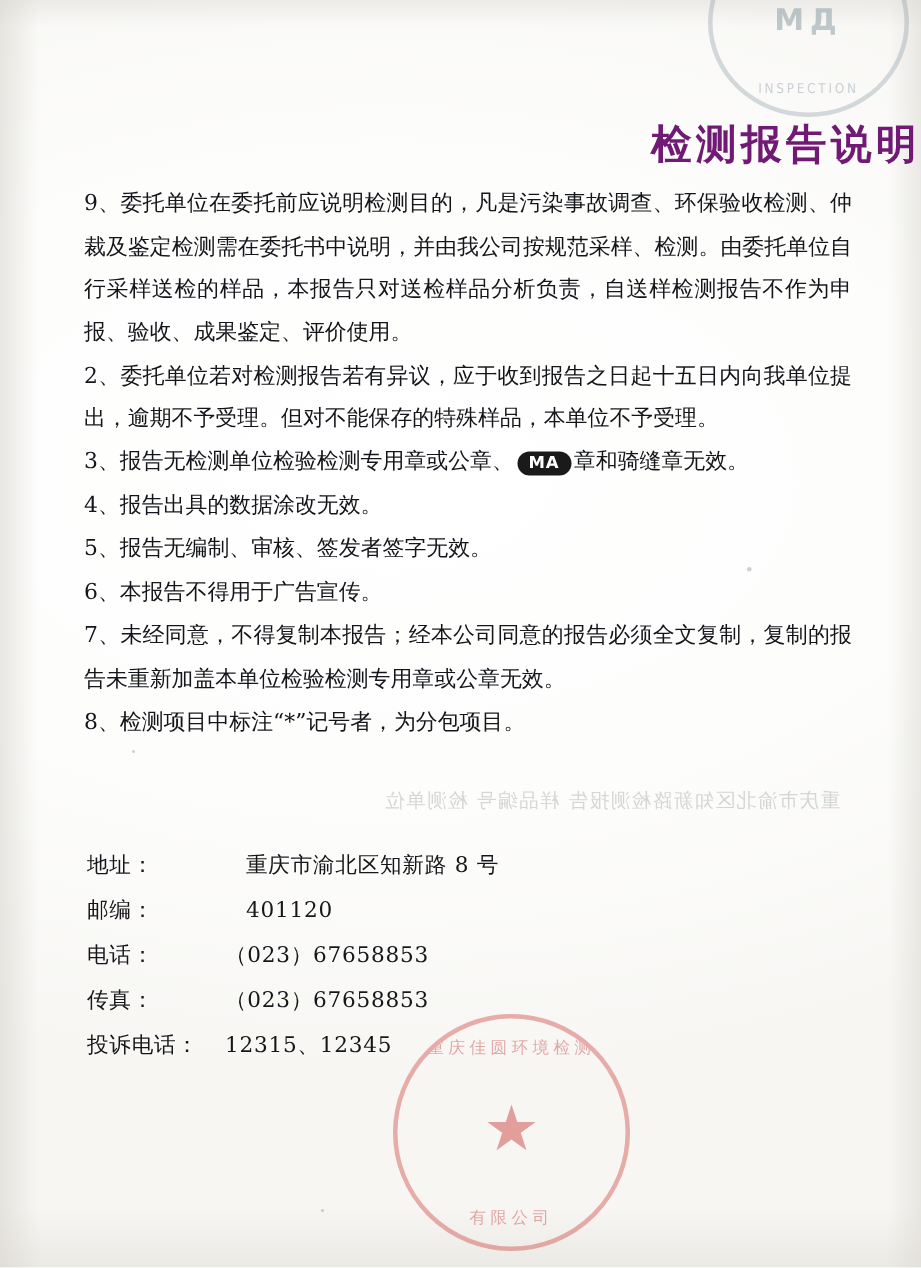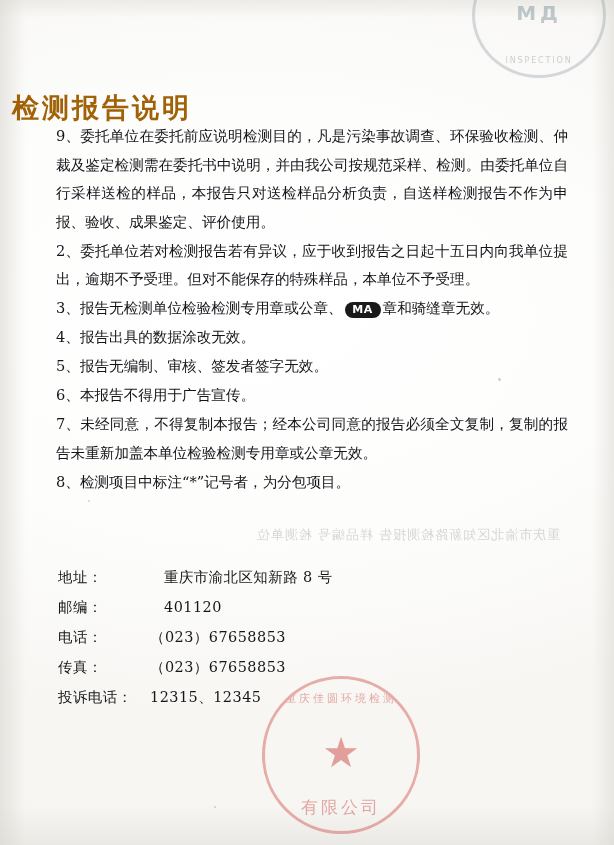--- a/index.html
+++ b/index.html
@@ -72,31 +72,31 @@
   .content {
     position: absolute;
     top: 0;
     left: 0;
     width: 614px;
     height: 845px;
     color: #15161a;
   }
 
   h1.title {
-    margin: 12px;
+    margin: 0;
     position: absolute;
     top: 78px;
     left: 0;
     right: 0;
-    text-align: left;
+    text-align: right;
     font-family: "DejaVu Serif", serif;
     font-size: 27px;
     font-weight: bold;
     letter-spacing: 3px;
-    color: #a16207;
+    color: #701a75;
   }
 
   .body-block {
     position: absolute;
     top: 122px;
     left: 56px;
     width: 512px;
     font-family: "DejaVu Serif", serif;
     font-size: 14.6px;
     line-height: 28.5px;
@@ -198,21 +198,21 @@
     text-align: center;
     font-size: 11px;
     color: rgba(200,72,66,0.45);
     letter-spacing: 3px;
   }
   .red-seal .arc-bottom {
     position: absolute;
     bottom: 12px;
     left: 0; right: 0;
     text-align: center;
-    font-size: 17px;
+    font-size: 11px;
     color: rgba(200,72,66,0.45);
     letter-spacing: 3px;
   }
 
   
   .speck {
     position: absolute;
     background: rgba(150,150,150,0.45);
     border-radius: 50%;
     pointer-events: none;

